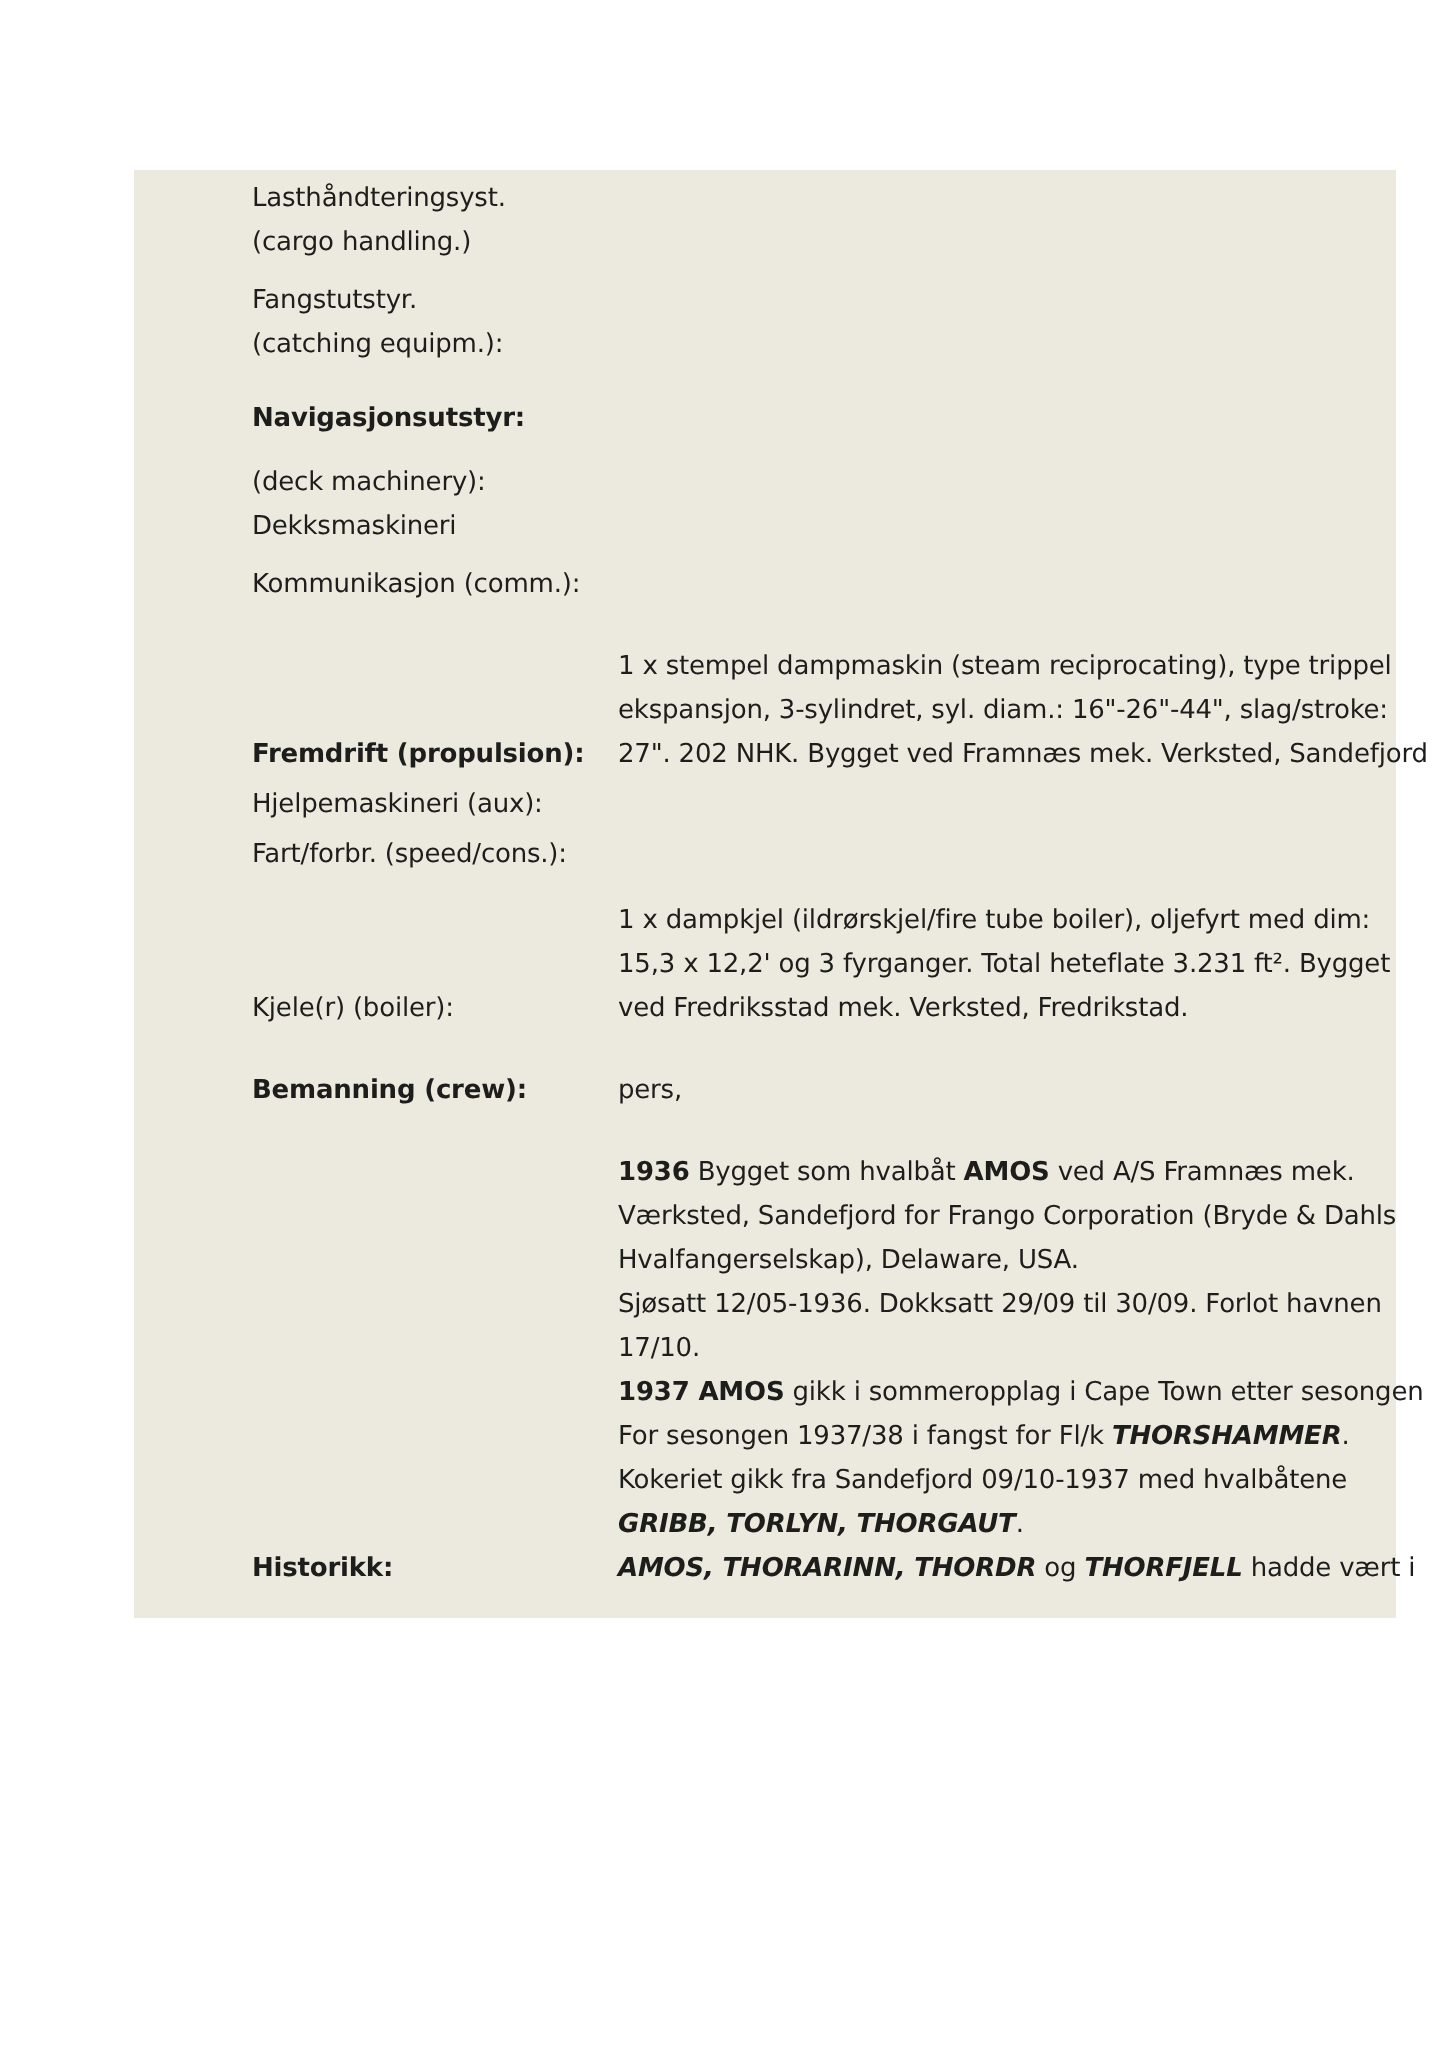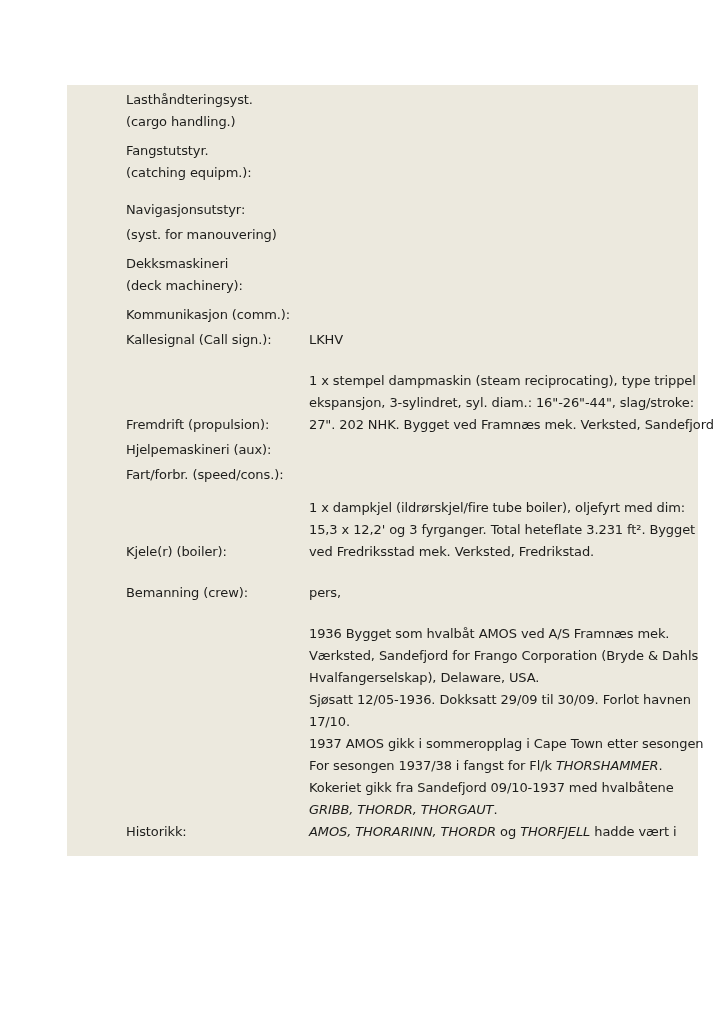--- a/index.html
+++ b/index.html
@@ -41,21 +41,21 @@
   }
   .label-line {
     line-height: 22px;
     white-space: nowrap;
   }
   .value { flex: 1; }
   .value-line {
     line-height: 22px;
     white-space: nowrap;
   }
-  .bold { font-weight: normal; }
+  .bold { font-weight: bold; }
   .italic { font-style: italic; }
   .spacer-sm { height: 8px; }
   .spacer-lg { height: 16px; }
 </style>
 </head>
 <body>
 
 <div class="page">
   <div class="sheet" id="sheet" style="background: rgb(236, 233, 222); color: rgb(29, 29, 27);">
       <div class="field pair">
@@ -74,44 +74,35 @@
       </div>
       <div class="spacer-sm"></div>
       <div class="field">
         <div class="label">
           <div class="label-line bold">Navigasjonsutstyr:</div>
         </div>
         <div class="value"></div>
       </div>
       <div class="field pair">
         <div class="label">
-          <div class="label-line">(syst. for manouvering)</div>
         </div>
         <div class="value"></div>
       </div>
       <div class="field pair">
         <div class="label">
+          <div class="label-line">(deck machinery):</div>
           <div class="label-line">Dekksmaskineri</div>
-          <div class="label-line">(deck machinery):</div>
         </div>
         <div class="value"></div>
       </div>
       <div class="field">
         <div class="label">
           <div class="label-line">Kommunikasjon (comm.):</div>
         </div>
         <div class="value"></div>
-      </div>
-      <div class="field">
-        <div class="label">
-          <div class="label-line">Kallesignal (Call sign.):</div>
-        </div>
-        <div class="value">
-          <div class="value-line"><span>LKHV</span></div>
-        </div>
       </div>
       <div class="spacer-lg"></div>
       <div class="field">
         <div class="label">
           <div class="label-line bold">Fremdrift (propulsion):</div>
         </div>
         <div class="value">
           <div class="value-line"><span>1 x stempel dampmaskin (steam reciprocating), type trippel</span></div>
           <div class="value-line"><span>ekspansjon, 3-sylindret, syl. diam.: 16"-26"-44", slag/stroke:</span></div>
           <div class="value-line"><span>27". 202 NHK. Bygget ved Framnæs mek. Verksted, Sandefjord</span></div>
@@ -156,18 +147,18 @@
         </div>
         <div class="value">
           <div class="value-line"><span class="bold">1936</span><span> Bygget som hvalbåt </span><span class="bold">AMOS</span><span> ved A/S Framnæs mek.</span></div>
           <div class="value-line"><span>Værksted, Sandefjord for Frango Corporation (Bryde &amp; Dahls</span></div>
           <div class="value-line"><span>Hvalfangerselskap), Delaware, USA.</span></div>
           <div class="value-line"><span>Sjøsatt 12/05-1936. Dokksatt 29/09 til 30/09. Forlot havnen</span></div>
           <div class="value-line"><span>17/10.</span></div>
           <div class="value-line"><span class="bold">1937 AMOS</span><span> gikk i sommeropplag i Cape Town etter sesongen</span></div>
           <div class="value-line"><span>For sesongen 1937/38 i fangst for Fl/k </span><span class="bold italic">THORSHAMMER</span><span>.</span></div>
           <div class="value-line"><span>Kokeriet gikk fra Sandefjord 09/10-1937 med hvalbåtene</span></div>
-          <div class="value-line"><span class="bold italic">GRIBB, THORDR, THORGAUT</span><span>.</span></div>
+          <div class="value-line"><span class="bold italic">GRIBB, TORLYN, THORGAUT</span><span>.</span></div>
           <div class="value-line"><span class="bold italic">AMOS, THORARINN, THORDR</span><span> og </span><span class="bold italic">THORFJELL</span><span> hadde vært i</span></div>
         </div>
       </div>
     </div>
 </div>
 
 </body></html>

